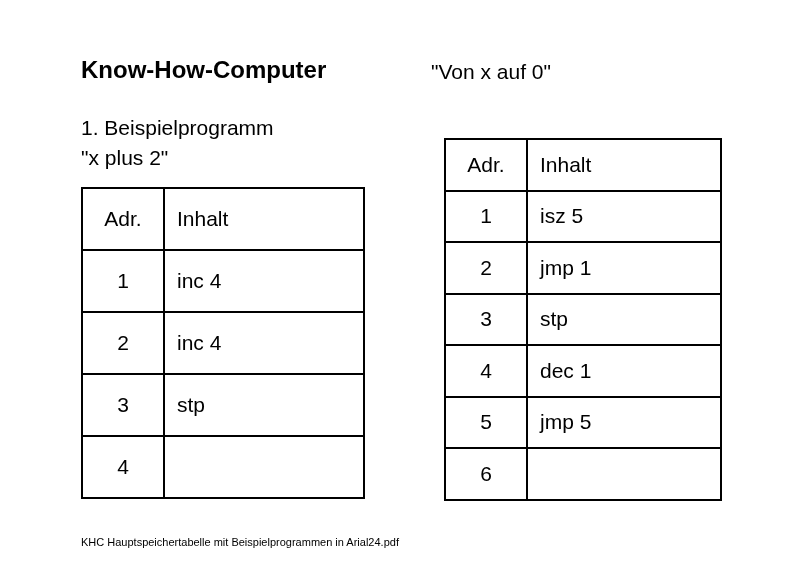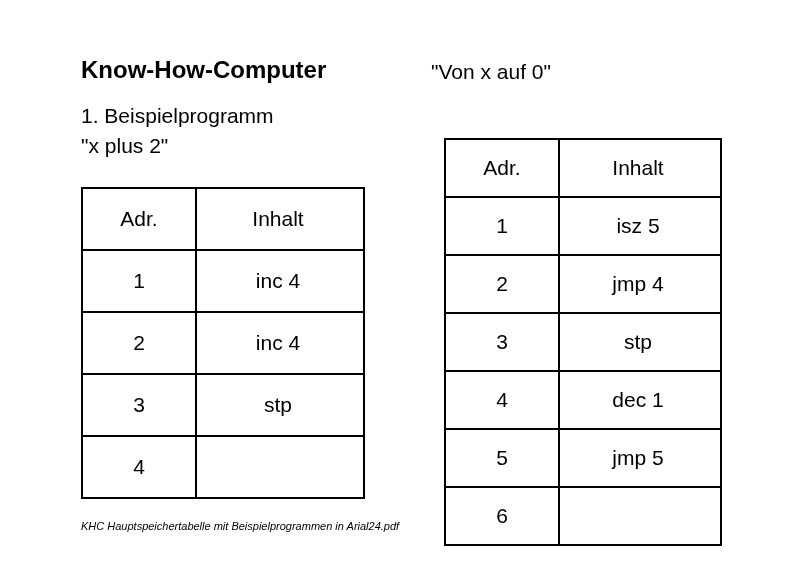--- a/index.html
+++ b/index.html
@@ -3,33 +3,33 @@
   <meta charset="utf-8">
   <style>
     html, body { margin: 0; padding: 0; }
     body {
       width: 800px; height: 566px; background: #ffffff; position: relative;
       font-family: "Liberation Sans", sans-serif; color: #000; overflow: hidden;
     }
     .abs { position: absolute; }
     .title { left: 81px; top: 56px; font-size: 24px; font-weight: bold; white-space: nowrap; }
     .sub { font-size: 21px; white-space: nowrap; line-height: 30px; }
-    .p1 { left: 81px; top: 101px; }
+    .p1 { left: 81px; top: 113px; }
     .p2 { left: 431px; top: 57px; }
     table { position: absolute; border-collapse: collapse; }
-    td { border: 2px solid #000; font-size: 21px; padding: 16px; vertical-align: middle; }
+    td { border: 2px solid #000; font-size: 21px; padding: 0; vertical-align: middle; }
     td.adr { text-align: center; }
-    td.inh { text-align: center; padding-left: 12px; }
+    td.inh { text-align: left; padding-left: 12px; }
     #t1 { left: 81px; top: 187px; width: 284px; }
     #t1 td.adr { width: 80px; }
     #t1 tr { height: 62px; }
     #t2 { left: 444px; top: 138px; width: 278px; }
     #t2 td.adr { width: 80px; }
     #t2 tr { height: 51.5px; }
-    .footer { left: 81px; top: 520px; font-size: 11px; white-space: nowrap; font-style: italic; }
+    .footer { left: 81px; top: 536px; font-size: 11px; white-space: nowrap; }
   </style>
 </head>
 <body>
 
 <div class="abs title">Know-How-Computer</div>
 
 <div class="abs sub p1">
   <div>1. Beispielprogramm</div>
   <div>"x plus 2"</div>
 </div>
@@ -68,21 +68,21 @@
       <tr>
     <td class="adr">Adr.</td>
     <td class="inh">Inhalt</td>
   </tr>
   <tr>
     <td class="adr">1</td>
     <td class="inh">isz 5</td>
   </tr>
   <tr>
     <td class="adr">2</td>
-    <td class="inh">jmp 4</td>
+    <td class="inh">jmp 1</td>
   </tr>
   <tr>
     <td class="adr">3</td>
     <td class="inh">stp</td>
   </tr>
   <tr>
     <td class="adr">4</td>
     <td class="inh">dec 1</td>
   </tr>
   <tr>

